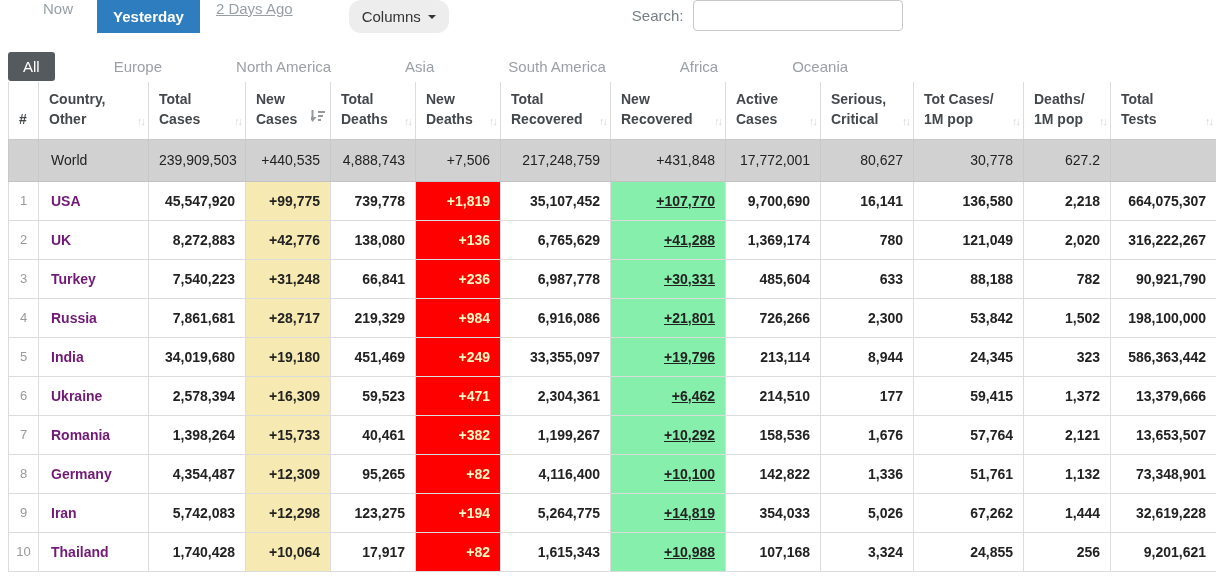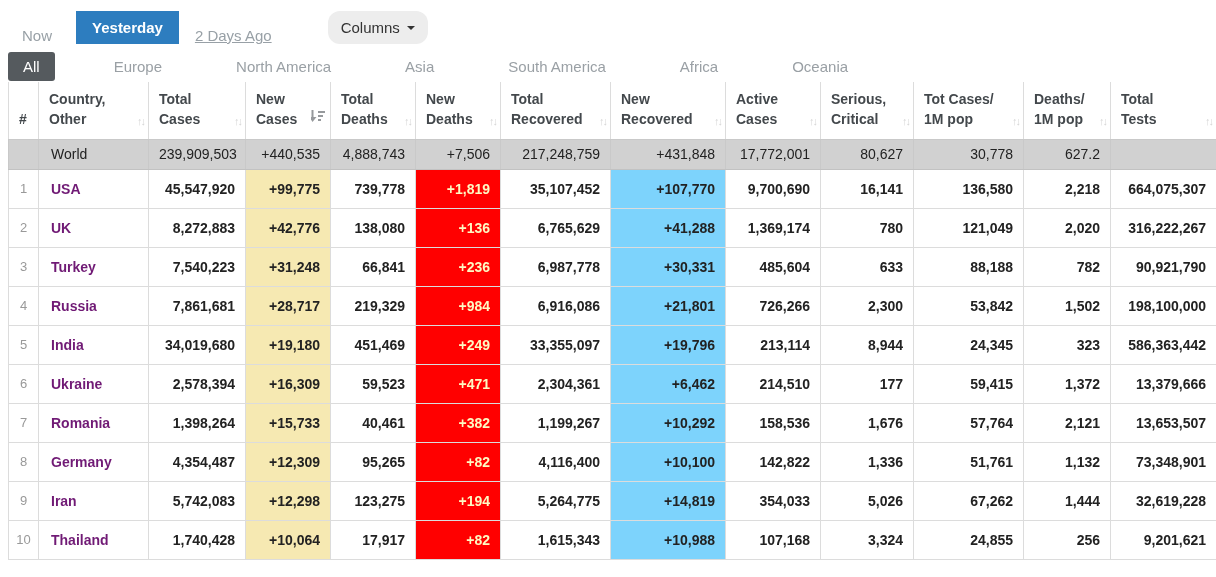--- a/index.html
+++ b/index.html
@@ -5,21 +5,21 @@
   * { box-sizing: border-box; }
   html, body { margin:0; padding:0; }
   body {
     width:1216px; height:577px; overflow:hidden;
     background:#fff;
     font-family:"Liberation Sans", sans-serif;
     -webkit-font-smoothing:antialiased;
   }
 
   
-  .toolbar { display:flex; align-items:flex-end; height:44px; padding-left:22px; }
+  .toolbar { display:flex; align-items:flex-start; height:44px; padding-left:22px;margin-left:21px; }
   .time-link { font-size:15px; color:#98a0a6; cursor:pointer; }
   .time-link.now { margin-right:24px; }
   .time-link.twodays { margin-left:16px;text-decoration:underline; }
   .btn-yesterday {
     background:#2d7dbf; color:#fff; border:none; border-radius:0;
     font-size:15px; font-weight:bold; padding:8px 16px; cursor:pointer;
     font-family:"Liberation Sans", sans-serif;
   }
   .btn-columns {
     margin-left:56px; background:#ededed; color:#333; border:none; border-radius:12px;
@@ -56,41 +56,45 @@
     font-size:11px; color:#d6d6d6; letter-spacing:-2px; font-weight:normal;
   }
   .sort-desc-svg { position:absolute; right:5px; bottom:11px; }
 
   tbody td {
     height:39px; padding:0 10px; text-align:right;
     font-size:14px; font-weight:bold; color:#222;
     border-bottom:1px solid #dcdcdc;
   }
   tr.world-row td {
-    background:#d1d1d1; font-weight:normal; height:30px;
+    background:#d1d1d1; font-weight:normal; height:42px;
     border-bottom:1px solid #c2c2c2; border-left-color:#c9c9c9; border-right-color:#c9c9c9;
   }
   td.cell-rank { color:#999; font-weight:normal; font-size:13px; text-align:center; padding:0 4px; }
   td.cell-country { text-align:left; padding-left:12px; }
   a.country-link { color:#701a75; font-weight:bold; cursor:pointer; }
   td.bg-yellow { background:#f6e9b2; }
   td.bg-red { background:#ff0000; color:#fef9c3; }
-  td.bg-green { background:#7dd3fc; }
+  td.bg-green { background:#86efac;text-decoration:underline; }
 </style>
 </head>
 <body>
 
 <div class="toolbar">
   <span class="time-link now">Now</span>
   <button class="btn-yesterday">Yesterday</button>
   <span class="time-link twodays">2 Days Ago</span>
   <button class="btn-columns">
     <span>Columns</span>
     <span class="caret-down"></span>
   </button>
+  <div class="search-wrap">
+    <span class="search-label">Search:</span>
+    <input class="search-input" type="text" value="" style="">
+  </div>
 </div>
 
 <div class="tabs" id="tabs">
     <div class="tab active">All</div>
     <div class="tab">Europe</div>
     <div class="tab">North America</div>
     <div class="tab">Asia</div>
     <div class="tab">South America</div>
     <div class="tab">Africa</div>
     <div class="tab">Oceania</div>

